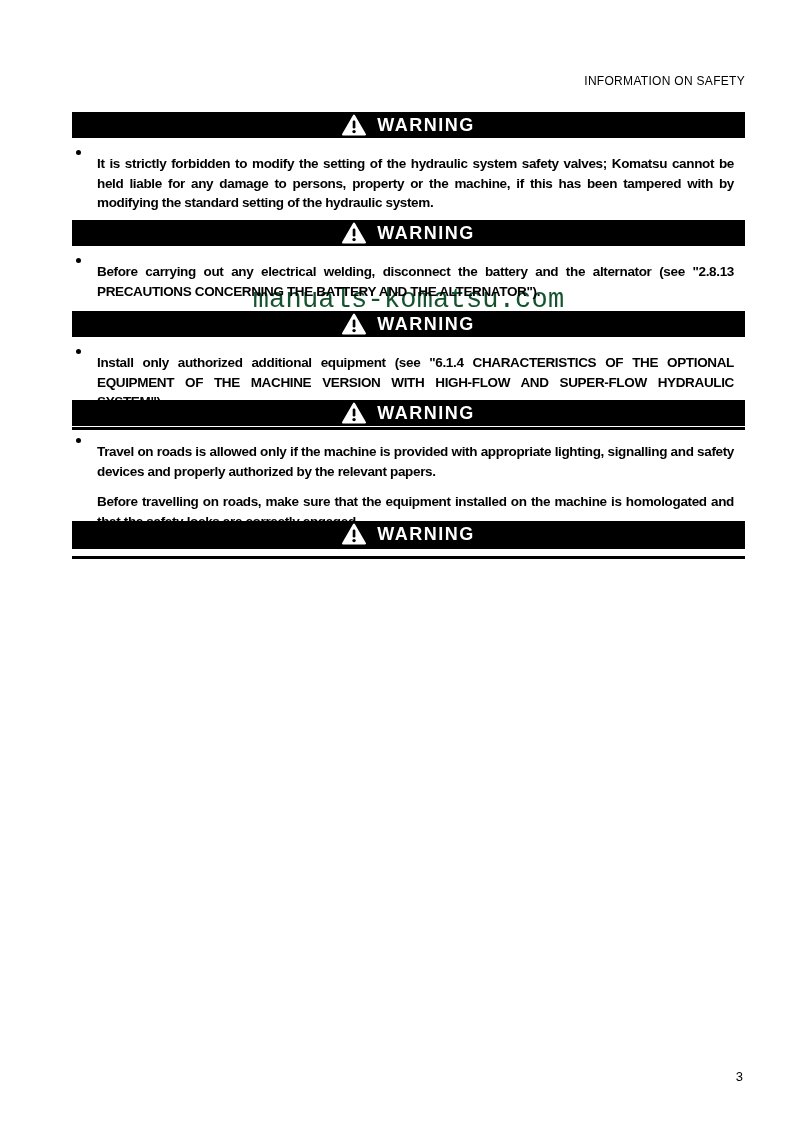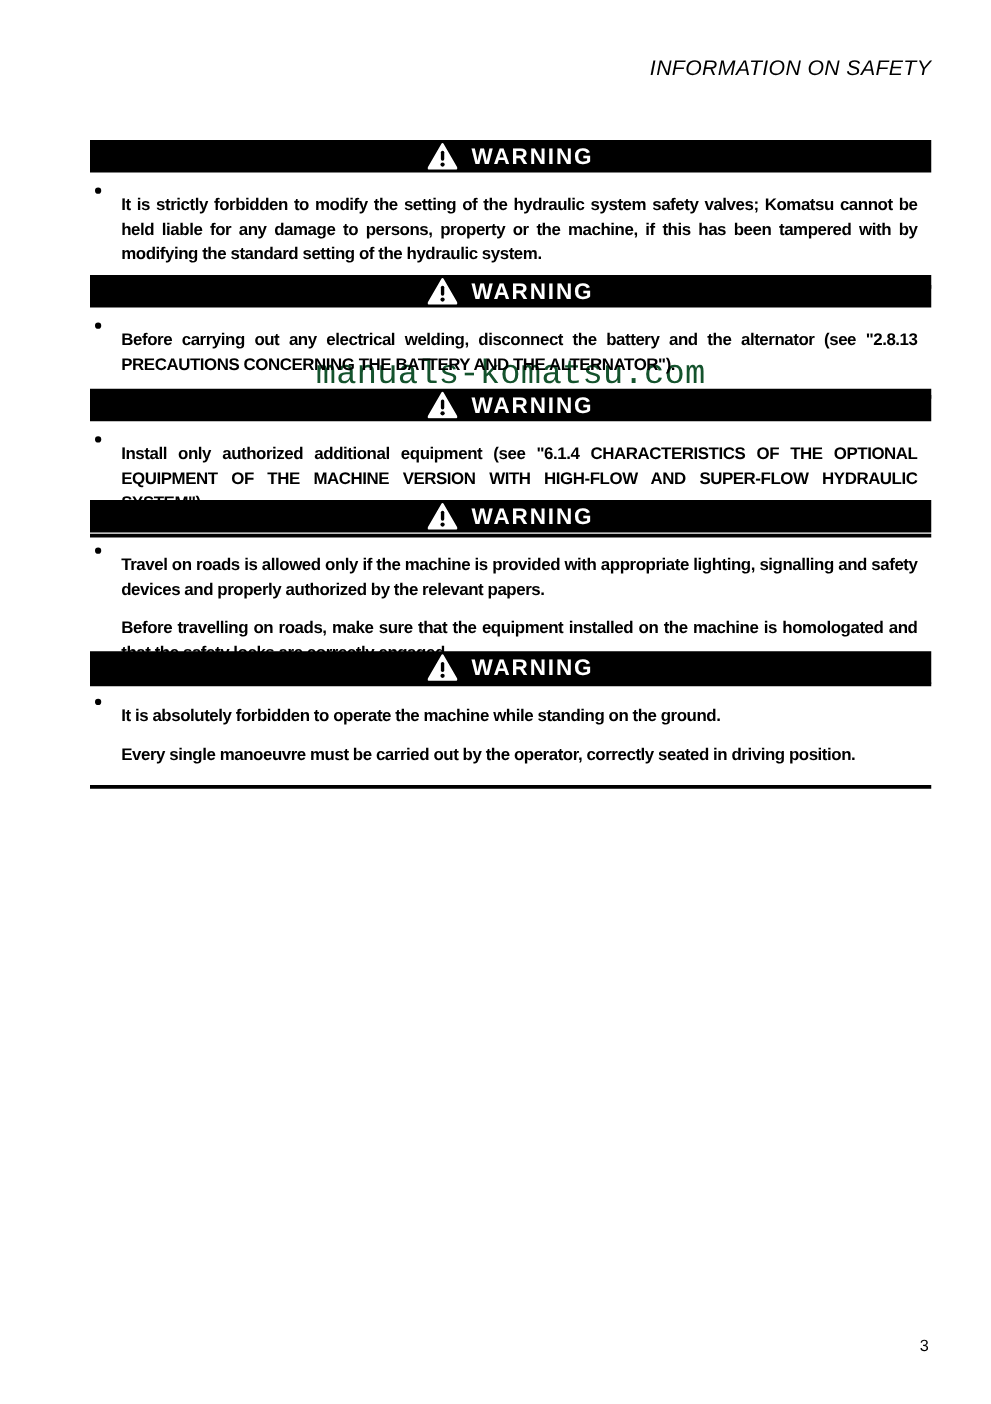--- a/index.html
+++ b/index.html
@@ -7,27 +7,26 @@
     width: 793px; height: 1123px;
     position: relative;
     background: #ffffff;
     font-family: "Liberation Sans", sans-serif;
     color: #000;
     overflow: hidden;
   }
 
   .running-header {
     position: absolute;
-    top: 45px; right: 48px;
-    font-size: 17px;
+    top: 74px; right: 48px;
+    font-size: 12px;
     font-weight: 400;
     letter-spacing: 0.3px;
     color: #000;
     z-index: 2;
-    font-style: italic;
   }
 
   .watermark {
     position: absolute;
     left: 72px; top: 285px;
     width: 673px;
     text-align: center;
     font-size: 27px;
     font-weight: 400;
     color: #14532d;
@@ -188,26 +187,17 @@
     <div class="banner">
       <span class="tri">
         <svg width="24" height="22" viewBox="0 0 24 22">
             <polygon points="12,1.5 23,20.5 1,20.5" fill="#ffffff" stroke="#ffffff" stroke-width="2" stroke-linejoin="round"></polygon>
             <rect x="10.7" y="6.5" width="2.7" height="8" rx="1.3" fill="#000000"></rect>
             <circle cx="12.05" cy="17.6" r="1.7" fill="#000000"></circle>
           </svg>
       </span>
       <span class="banner-label">WARNING</span>
     </div>
-    <div class="bullet-row">
-      <span class="dot-cell">
-          <span class="dot"></span>
-        </span>
-      <div class="ptext">
-        <p>It is absolutely forbidden to operate the machine while standing on the ground.</p>
-        <p>Every single manoeuvre must be carried out by the operator, correctly seated in driving position.</p>
-      </div>
-    </div>
   </section>
 
 </div>
 
 <div class="page-number">3</div>
 
 </body></html>

